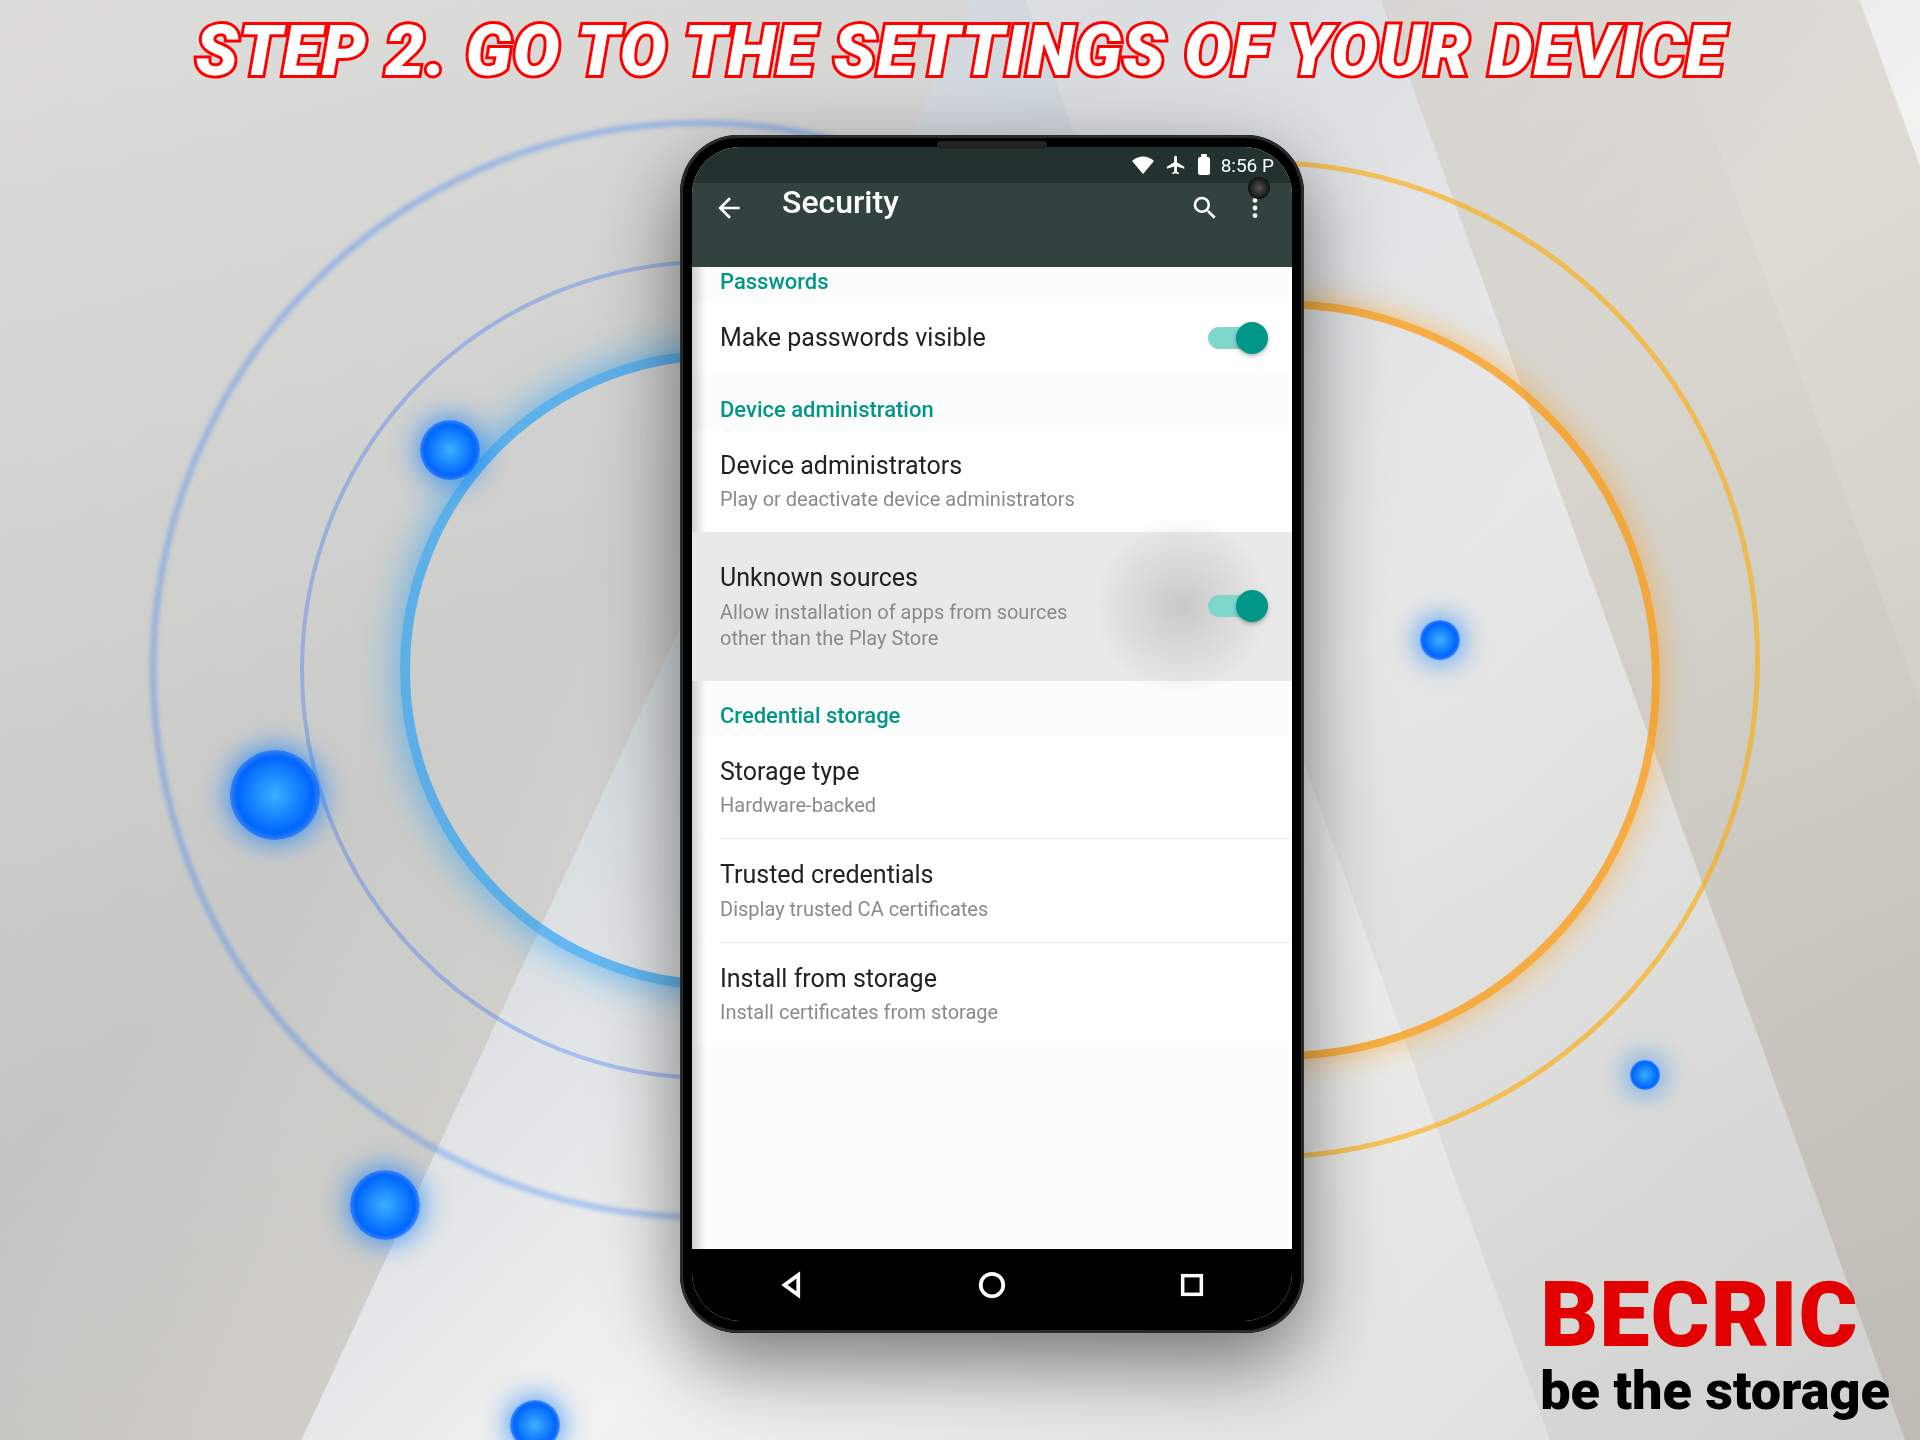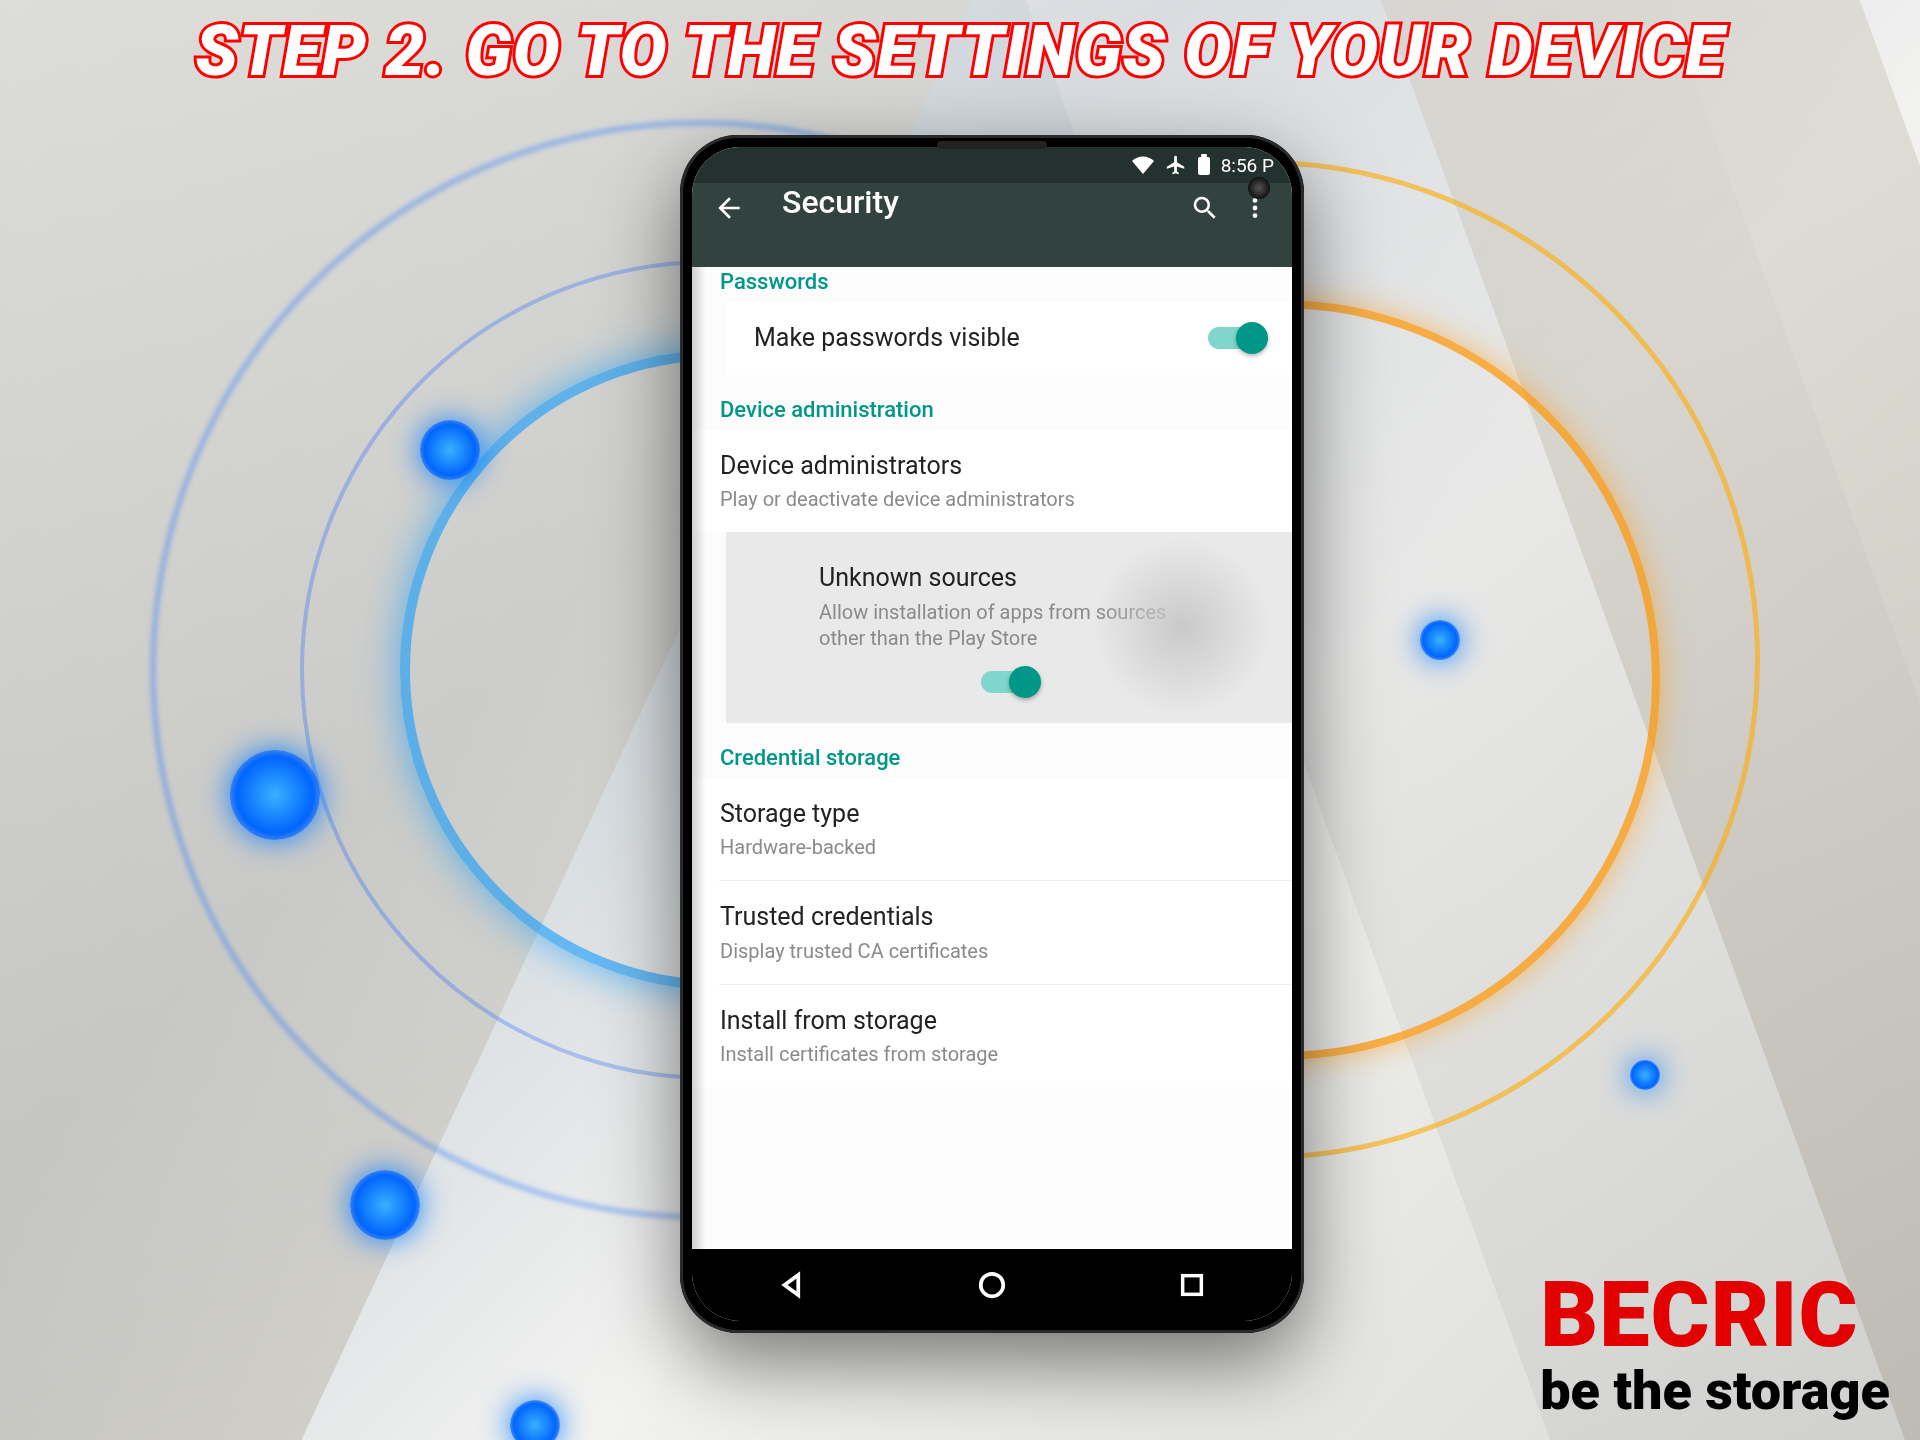--- a/index.html
+++ b/index.html
@@ -66,31 +66,31 @@
   .appbar .title { font-size:32px; font-weight:500; margin-left:28px; flex:1;}
   .appbar .action { width:50px; height:50px; display:flex; align-items:center; justify-content:center; cursor:pointer;}
 
   
   .content { flex:1; background:#fcfcfc; overflow:hidden; position:relative;}
   .section-title { color:#009688; font-size:22px; font-weight:500; padding:22px 28px 8px;}
   .row { padding:20px 28px; background:#fff;}
   .row.clickable{cursor:pointer;}
   .row .primary { font-size:25px; color:#222; line-height:1.3;}
   .row .secondary { font-size:20px; color:#8a8a8a; margin-top:4px; line-height:1.3;}
-  .row.flex { display:flex; align-items:center; justify-content:space-between; gap:20px;margin-left:34px;}
+  .row.flex { display:flex; align-items:center; justify-content:space-between; gap:20px;}
   .row.flex .texts { flex:1; min-width:0;}
   .divider { height:1px; background:#eee; margin:0 0 0 28px;}
 
   
   .switch { position:relative; width:56px; height:22px; }
   .switch .track { position:absolute; inset:0; background:#7fd6cc; border-radius:11px;}
   .switch .thumb { position:absolute; top:-5px; right:-4px; width:32px; height:32px; border-radius:50%; background:#009688; box-shadow:0 2px 4px rgba(0,0,0,0.3);}
 
   
-  .row.highlight { background:#e9e9e9; position:relative;flex-direction:column;}
+  .row.highlight { background:#e9e9e9; position:relative;}
   .tap-ripple { position:absolute; width:180px; height:180px; border-radius:50%; background:radial-gradient(circle,#c9c9c9 0%,rgba(210,210,210,0) 70%); right:20px; top:50%; transform:translateY(-50%); pointer-events:none;}
 
   
   .edge-fade { position:absolute; left:0; top:0; bottom:0; width:14px; background:linear-gradient(to right, rgba(120,120,120,0.35), rgba(255,255,255,0)); pointer-events:none;}
 
   
   .navbar { height:72px; background:#000; display:flex; align-items:center; justify-content:space-around;}
   .navbtn { width:80px; height:48px; display:flex; align-items:center; justify-content:center; cursor:pointer;}
   .navbtn svg { stroke:#fff; fill:none; stroke-width:3;}
 

